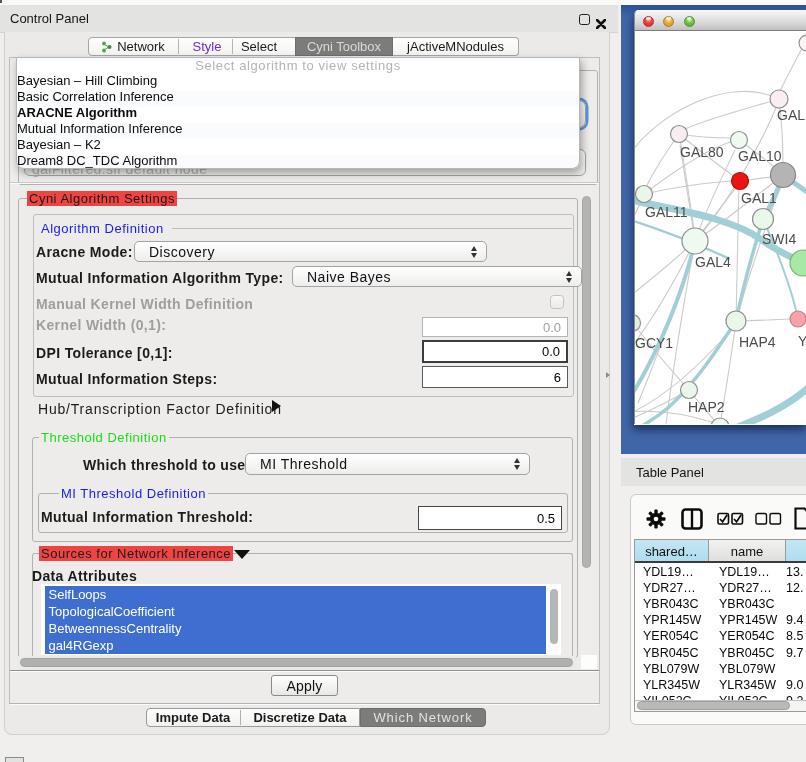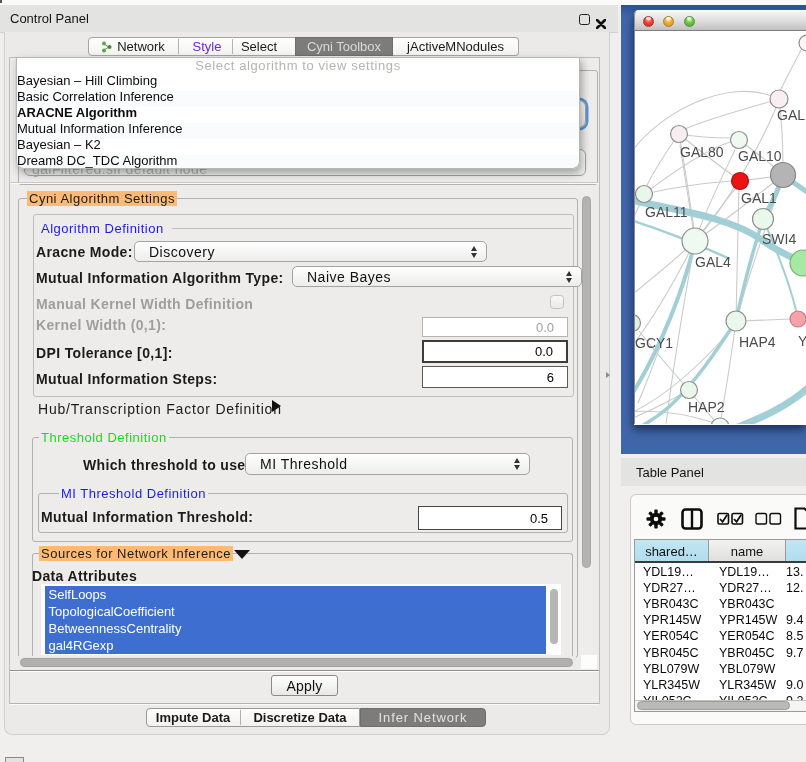--- a/index.html
+++ b/index.html
@@ -10,23 +10,23 @@
 .rg{letter-spacing:.8px !important;}
 .dis{color:#9e9e9c;}
 .combo{position:absolute;border:1px solid #a3a3a1;border-radius:5px;
  background:linear-gradient(#ffffff,#f7f7f7 45%,#ededeb);box-sizing:border-box;}
 .combo .tx{position:absolute;left:14px;top:0;bottom:0;display:flex;align-items:center;font-size:14px;letter-spacing:.5px;color:#111;}
 .spin{position:absolute;right:8px;top:50%;width:7px;height:14px;margin-top:-7px;}
 .spin:before,.spin:after{content:"";position:absolute;left:0;border-left:3.5px solid transparent;border-right:3.5px solid transparent;}
 .spin:before{top:1px;border-bottom:5px solid #333;}
 .spin:after{bottom:1px;border-top:5px solid #333;}
 .fld{position:absolute;background:#fff;box-sizing:border-box;font-size:13px;
- display:flex;align-items:center;justify-content:flex-end;padding-right:13px;}
+ display:flex;align-items:center;justify-content:flex-end;padding-right:6px;}
 .grp{position:absolute;border:1px solid #b1b1af;border-radius:3px;}
-.gt{position:absolute;font-size:13px;letter-spacing:.5px;background:#fdba74;padding:0 2px;white-space:nowrap;}
+.gt{position:absolute;font-size:13px;letter-spacing:.5px;background:#ef4444;padding:0 2px;white-space:nowrap;}
 </style></head>
 <body>
 
 <div class="ab" style="left:0;top:0;width:806px;height:5px;background:#fafaf8"></div>
 <div class="ab" style="left:0;top:0;width:2px;height:3px;background:#555"></div>
 
 <div class="ab" style="left:0;top:5px;width:618px;height:27px;background:#e3e3e1;border-bottom:1px solid #d2d2d0">
   <div class="ab" style="left:10px;top:0;height:27px;display:flex;align-items:center;font-size:13px;color:#141414">Control Panel</div>
   <div class="ab" style="left:579px;top:9px;width:9px;height:9px;border:1.5px solid #1d1d1d;border-radius:2.5px;background:transparent"></div>
   <svg class="ab" style="left:596px;top:14px" width="10" height="10" viewBox="0 0 10 10">
@@ -136,21 +136,21 @@
 <div id="popup">
   <div class="ab" style="left:16px;top:57px;width:564px;height:112px;background:repeating-linear-gradient(180deg,#ffffff 0px,#ffffff 16px,#f9fbfd 16px,#f9fbfd 32px);background-position:0 17px;border:1px solid #b6b6b4;border-radius:0 0 8px 8px;box-sizing:border-box;box-shadow:2px 4px 8px rgba(0,0,0,.35)"></div>
   <div class="ab" style="left:16px;top:58px;width:564px;height:15px;text-align:center;font-size:13px;letter-spacing:.6px;color:#b4b4b2">Select algorithm to view settings</div>
   <div class="ab" style="left:17px;top:73px;width:560px;font-size:13px;color:#0c0c0c;line-height:16px">Bayesian – Hill Climbing<br>Basic Correlation Inference<br><span class="b">ARACNE Algorithm</span><br>Mutual Information Inference<br>Bayesian – K2<br>Dream8 DC_TDC Algorithm</div>
 </div>
 <div id="bottomtabs">
   <div class="ab" style="left:146px;top:708px;width:214px;height:19px;background:linear-gradient(#fdfdfd,#f1f1ef);border:1px solid #9a9a98;border-radius:4px 0 0 4px;box-sizing:border-box"></div>
   <div class="ab" style="left:146px;top:708px;width:94px;height:19px;display:flex;align-items:center;justify-content:center;font-size:13px;font-weight:bold;color:#1a1a1a">Impute Data</div>
   <div class="ab" style="left:240px;top:710px;width:1px;height:15px;background:#b0b0ae"></div>
   <div class="ab" style="left:240px;top:708px;width:120px;height:19px;display:flex;align-items:center;justify-content:center;font-size:13px;font-weight:bold;color:#1a1a1a">Discretize Data</div>
-  <div class="ab" style="left:360px;top:708px;width:126px;height:19px;background:#7c7c7a;border:1px solid #6e6e6c;border-radius:0 4px 4px 0;display:flex;align-items:center;justify-content:center;font-size:13px;letter-spacing:.9px;color:#e2e2e0;box-sizing:border-box">Infer Network</div>
+  <div class="ab" style="left:360px;top:708px;width:126px;height:19px;background:#7c7c7a;border:1px solid #6e6e6c;border-radius:0 4px 4px 0;display:flex;align-items:center;justify-content:center;font-size:13px;letter-spacing:.9px;color:#e2e2e0;box-sizing:border-box">Which Network</div>
   <div class="ab" style="left:5px;top:757px;width:19px;height:10px;border:1.5px solid #8a8a88;background:#e2e2e0;box-sizing:border-box"></div>
 </div>
 
 <div id="right">
   <div class="ab" style="left:621px;top:5px;width:185px;height:449px;background:linear-gradient(#2d509c,#4066a9 12px)"></div>
 
   <div class="ab" style="left:634px;top:10px;width:172px;height:415px;border-radius:5px 0 0 0;box-shadow:-1px 5px 9px rgba(5,15,45,.6);background:#fff"></div>
   <div class="ab" style="left:634px;top:10px;width:172px;height:21px;background:linear-gradient(#f6f6f6,#dcdcdc 55%,#c0c0c0);border-bottom:1px solid #7d7d7b;border-left:1px solid #909090;border-top:1px solid #fafafa;border-radius:5px 0 0 0;box-sizing:border-box"></div>
   <div class="ab" style="left:643px;top:15.5px;width:11px;height:11px;border-radius:50%;background:radial-gradient(circle at 50% 28%,#ff9d94 8%,#ee4238 45%,#d2241e);border:1px solid #a8352c;box-sizing:border-box">
       <div class="ab" style="left:2.2px;top:0.8px;width:4.6px;height:2.6px;border-radius:50%;background:rgba(255,255,255,.75)"></div>

